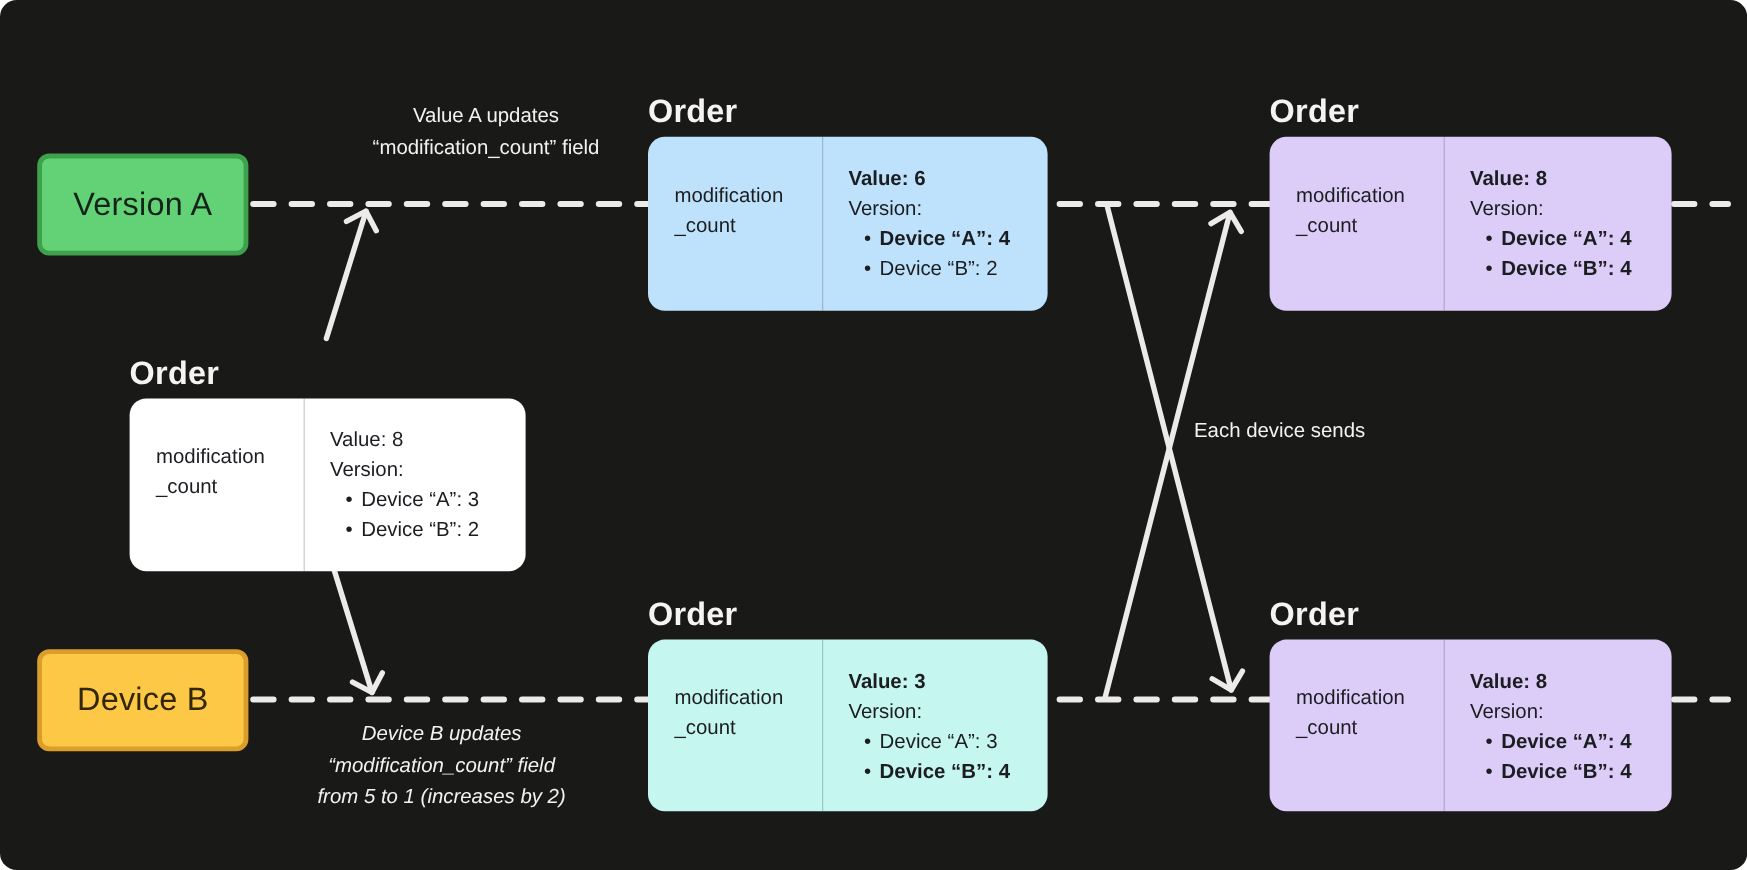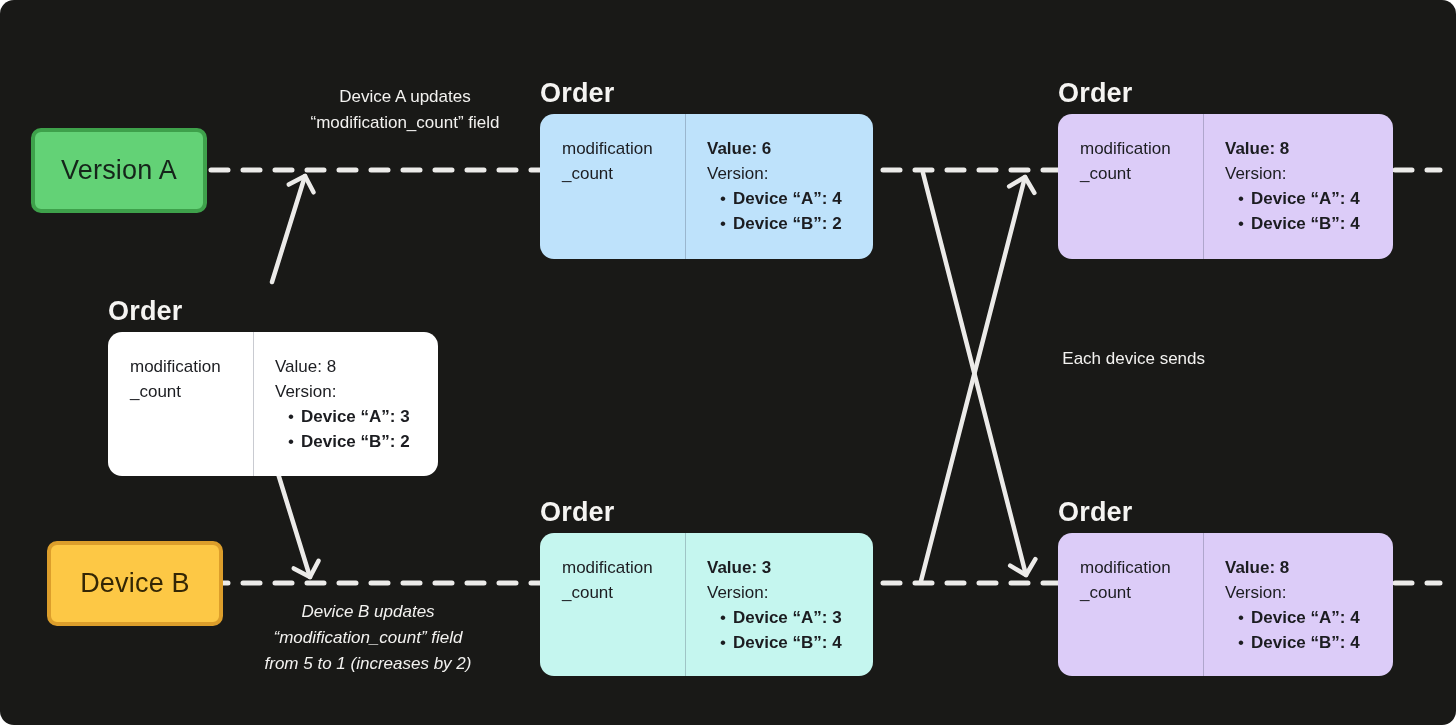--- a/index.html
+++ b/index.html
@@ -28,21 +28,21 @@
     position: absolute;
     width: 176px; height: 85px;
     border-radius: 10px;
     border: 4px solid;
     display: flex; align-items: center; justify-content: center;
     z-index: 2;
     font-size: 27px;
     letter-spacing: 0.2px;
   }
   .device-a { left: 31px; top: 128px; }
-  .device-b { left: 47px; top: 541px; }
+  .device-b { left: 31px; top: 541px; }
 
   
   .order-group { position: absolute; z-index: 2; margin-top: 12px; }
   .order-title {
     color: #F5F4F2;
     font-size: 27px;
     font-weight: 600;
     height: 36px;
     letter-spacing: 0.2px;
   }
@@ -60,48 +60,48 @@
   .g-a-updated .order-card      { width: 333px; height: 145px; }
   .g-b-updated      { left: 540px;  top: 485px; }
   .g-b-updated .order-card      { width: 333px; height: 143px; }
   .g-merged-top     { left: 1058px; top: 66px; }
   .g-merged-top .order-card     { width: 335px; height: 145px; }
   .g-merged-bottom  { left: 1058px; top: 485px; }
   .g-merged-bottom .order-card  { width: 335px; height: 143px; }
 
   .card-left {
     width: 145px;
-    padding: 22px 10px 0 22px;
+    padding: 36px 10px 0 22px;
     flex: none;
   }
   .card-divider {
     width: 1px;
     background: rgba(60, 70, 90, 0.28);
     flex: none;
   }
   .card-right {
     flex: 1;
     padding: 22px 8px 0 21px;
   }
   .bullet-row { display: flex; }
   .bullet-dot { width: 13px; padding-left: 13px; flex: none; }
-  .bullet-text { margin-left: 13px; font-weight: bold; }
+  .bullet-text { margin-left: 13px; }
   .bold { font-weight: 700; }
 
   
   .annotation {
     position: absolute;
     z-index: 2;
     color: #F3F2F0;
     font-size: 17px;
     line-height: 26px;
   }
   .ann-a { left: 255px; top: 84px;  width: 300px; text-align: center; }
   .ann-b { left: 218px; top: 599px; width: 300px; text-align: center; font-style: italic; }
-  .ann-sync { left: 995px; top: 345px; width: 210px; text-align: right; line-height: 27px; }
+  .ann-sync { left: 995px; top: 345px; width: 210px; text-align: left; line-height: 27px; }
 </style>
 </head>
 <body>
 
 <div class="canvas" style="background: rgb(25, 25, 23);">
 
   <svg class="layer" viewBox="0 0 1456 725" fill="none">
     <defs>
       <marker id="ah" markerUnits="userSpaceOnUse" markerWidth="36" markerHeight="36" refX="16" refY="17" orient="auto">
         <path d="M3,4 L16,17 L3,30" fill="none" stroke-width="4.5" stroke-linecap="round" stroke-linejoin="round"></path>
@@ -118,21 +118,21 @@
   </svg>
 
   <div class="device-box device-a" style="background: rgb(99, 210, 118); border-color: rgb(62, 161, 75); color: rgb(21, 36, 26);">
     <span>Version A</span>
   </div>
   <div class="device-box device-b" style="background: rgb(253, 200, 69); border-color: rgb(220, 158, 43); color: rgb(51, 38, 5);">
     <span>Device B</span>
   </div>
 
   <div class="annotation ann-a">
-    <div>Device A updates</div>
+    <div>Value A updates</div>
     <div>“modification_count” field</div>
   </div>
   <div class="annotation ann-b">
     <div>Device B updates</div>
     <div>“modification_count” field</div>
     <div>from 5 to 1 (increases by 2)</div>
   </div>
   <div class="annotation ann-sync">
     <div>Each device sends</div>
   </div>

